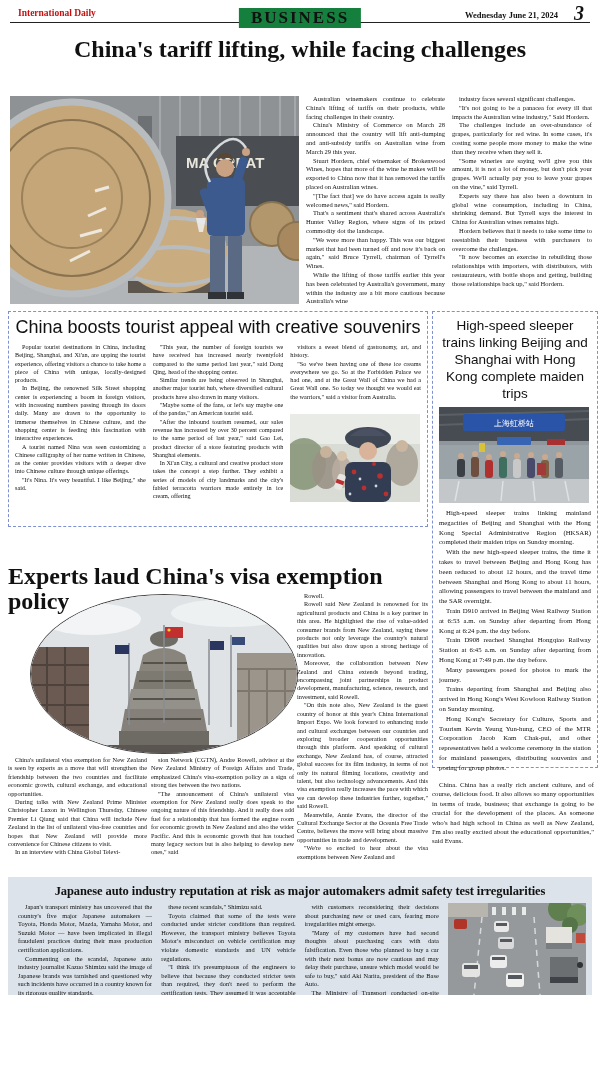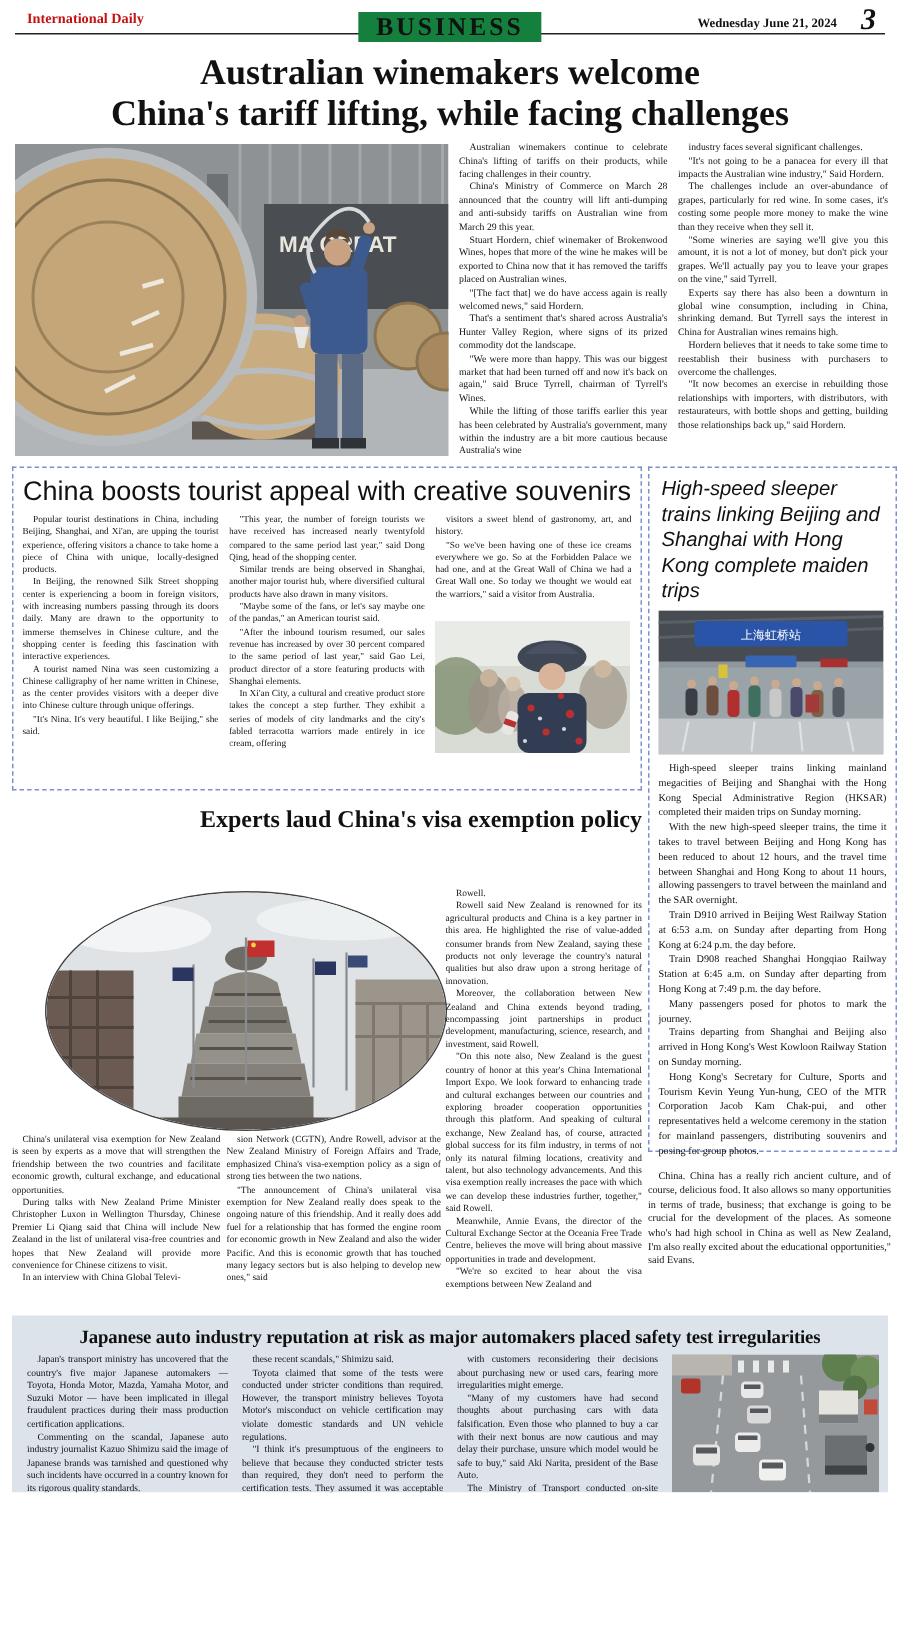--- a/index.html
+++ b/index.html
@@ -11,23 +11,23 @@
   .mast-date{position:absolute;right:42px;top:10px;font-size:8.5px;font-weight:bold;}
   .page-no{position:absolute;right:16px;top:2px;font-size:20px;font-weight:bold;font-style:italic;}
   .section-name{position:absolute;left:50%;top:8px;transform:translateX(-50%);
        background:#15803d;padding:0 12px;font-size:17px;font-weight:bold;letter-spacing:2px;}
   
   .main-hl{position:absolute;left:8px;top:36px;width:584px;text-align:center;
        font-size:24px;font-weight:bold;line-height:27px;}
   .souv-hl{font-family:"Liberation Sans",sans-serif;font-weight:normal;font-size:18px;
        text-align:center;margin:2px 0 5px 0;}
   .side-hl{font-family:"Liberation Sans",sans-serif;font-weight:normal;font-size:13.5px;
-       line-height:17px;text-align:left;margin:2px 2px 5px 2px;font-style:italic;}
-  .nz-hl{position:absolute;left:8px;top:534px;width:420px;text-align:right;
-       font-size:16px;font-weight:bold;line-height:25px;}
+       line-height:17px;text-align:center;margin:2px 2px 5px 2px;}
+  .nz-hl{position:absolute;left:8px;top:564px;width:420px;text-align:left;
+       font-size:24px;font-weight:bold;line-height:25px;}
   .auto-hl{font-size:12.5px;font-weight:bold;text-align:center;letter-spacing:-0.1px;
        white-space:nowrap;margin:5px 0 4px 0;}
   
   .para{margin:0;text-indent:7px;}
   .txt{ text-align:justify; overflow:hidden; }
   .t-main{font-size:6.5px;line-height:8.8px;}
   .t-souv{font-size:6.2px;line-height:8.3px;}
   .t-side{font-size:6.8px;line-height:9.8px;}
   .t-nz{font-size:6.3px;line-height:8.4px;}
   .t-cont{font-size:6.8px;line-height:9.4px;}
@@ -51,21 +51,20 @@
 
 <div class="page">
 
   <div class="mast-rule"></div>
   <div class="paper-name">International Daily</div>
   <div class="section-name">BUSINESS</div>
   <div class="mast-date">Wednesday June 21, 2024</div>
   <div class="page-no">3</div>
 
   <div class="main-hl">
-    <div>Australian winemakers welcome</div>
     <div>China's tariff lifting, while facing challenges</div>
   </div>
 
   <div class="abs" style="left:10px;top:96px;width:289px;height:208px;">
     <svg class="photo" width="289" height="208" viewBox="0 0 289 208">
       <rect width="289" height="208" fill="#8e9295"></rect>
       <g stroke="#a4a8aa" stroke-width="2">
         <line x1="150" y1="0" x2="150" y2="90"></line>
           <line x1="170" y1="0" x2="170" y2="90"></line>
         <line x1="190" y1="0" x2="190" y2="60"></line>
@@ -336,21 +335,21 @@
   <div class="abs txt t-nz" style="left:297px;top:592px;width:131px;height:281px;">
       <p class="para">Rowell.</p>
       <p class="para">Rowell said New Zealand is renowned for its agricultural products and China is a key partner in this area. He highlighted the rise of value-added consumer brands from New Zealand, saying these products not only leverage the country's natural qualities but also draw upon a strong heritage of innovation.</p>
       <p class="para">Moreover, the collaboration between New Zealand and China extends beyond trading, encompassing joint partnerships in product development, manufacturing, science, research, and investment, said Rowell.</p>
       <p class="para">"On this note also, New Zealand is the guest country of honor at this year's China International Import Expo. We look forward to enhancing trade and cultural exchanges between our countries and exploring broader cooperation opportunities through this platform. And speaking of cultural exchange, New Zealand has, of course, attracted global success for its film industry, in terms of not only its natural filming locations, creativity and talent, but also technology advancements. And this visa exemption really increases the pace with which we can develop these industries further, together," said Rowell.</p>
       <p class="para">Meanwhile, Annie Evans, the director of the Cultural Exchange Sector at the Oceania Free Trade Centre, believes the move will bring about massive opportunities in trade and development.</p>
       <p class="para">"We're so excited to hear about the visa exemptions between New Zealand and</p>
     </div>
 
   <div class="abs" id="auto-box">
-    <div class="auto-hl">Japanese auto industry reputation at risk as major automakers placed safety test irregularities</div>
+    <div class="auto-hl">Japanese auto industry reputation at risk as major automakers admit safety test irregularities</div>
     <div class="auto-cols">
       <div class="auto-col txt t-auto">
           <p class="para">Japan's transport ministry has uncovered that the country's five major Japanese automakers — Toyota, Honda Motor, Mazda, Yamaha Motor, and Suzuki Motor — have been implicated in illegal fraudulent practices during their mass production certification applications.</p>
           <p class="para">Commenting on the scandal, Japanese auto industry journalist Kazuo Shimizu said the image of Japanese brands was tarnished and questioned why such incidents have occurred in a country known for its rigorous quality standards.</p>
           <p class="para">"The question is, why are there so many such incidents in Japan? Japanese automobile manufacturers have had an international reputation for being extremely reliable and high-quality. However, the image of Japanese brands is now being tarnished. This is the worst outcome of</p>
         </div>
       <div class="auto-col txt t-auto">
           <p class="para">these recent scandals," Shimizu said.</p>
           <p class="para">Toyota claimed that some of the tests were conducted under stricter conditions than required. However, the transport ministry believes Toyota Motor's misconduct on vehicle certification may violate domestic standards and UN vehicle regulations.</p>
           <p class="para">"I think it's presumptuous of the engineers to believe that because they conducted stricter tests than required, they don't need to perform the certification tests. They assumed it was acceptable to pass the simple certification tests because they were doing something more difficult. Instead of conducting proper tests, they replaced the certification test data with results from their stricter tests, resulting in false data," said Kazuo.</p>

